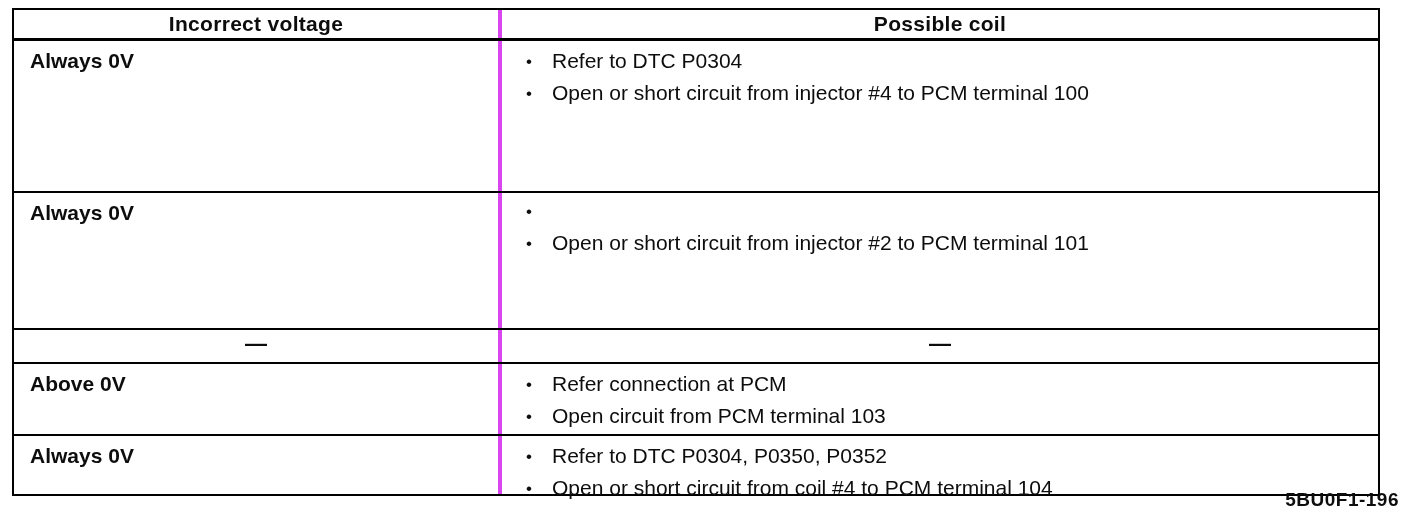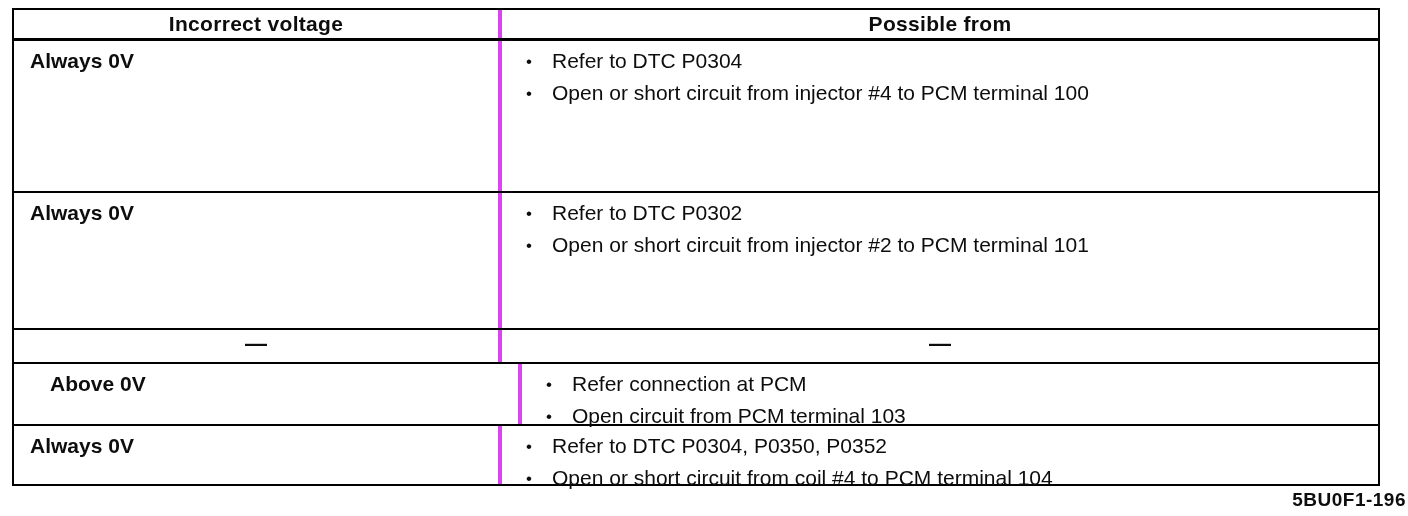--- a/index.html
+++ b/index.html
@@ -33,21 +33,21 @@
     border-bottom: 2px solid #000000;
   }
   .trow:last-child { border-bottom: none; }
   .thead-row {
     height: 31px;
     border-bottom: 3px solid #000000;
   }
   .r1 { height: 152px; }
   .r2 { height: 137px; }
   .r3 { height: 34px; border-bottom: 2px solid #000000; }
-  .r4 { height: 62px; padding-left: 20px; }
+  .r4 { height: 72px; }
   .r5 { height: 58px; }
   .cell {
     box-sizing: border-box;
   }
   .cell.left {
     width: 488px;
     border-right: 4px solid #d946ef;
     flex: 0 0 488px;
   }
   .cell.right { flex: 1 1 auto; }
@@ -85,36 +85,36 @@
     display: flex;
     align-items: center;
     justify-content: center;
     font-size: 22px;
     font-weight: bold;
     padding-bottom: 4px;
   }
   .footer-code {
     position: absolute;
     top: 489px;
-    right: 2px;
+    right: 9px;
     font-size: 19px;
     font-weight: bold;
     letter-spacing: 0.5px;
   }
 </style>
 </head>
 <body>
 
 <div class="page">
 
   <div class="dtable">
 
     <div class="trow thead-row">
       <div class="cell left th">Incorrect voltage</div>
-      <div class="cell right th">Possible from</div>
+      <div class="cell right th">Possible coil</div>
     </div>
 
     <div class="trow r1">
       <div class="cell left">
         <div class="voltage-text">Always 0V</div>
       </div>
       <div class="cell right">
         <div class="cause-list">
           <div class="cause-line">
             <span class="bullet">•</span>
@@ -129,21 +129,20 @@
     </div>
 
     <div class="trow r2">
       <div class="cell left">
         <div class="voltage-text">Always 0V</div>
       </div>
       <div class="cell right">
         <div class="cause-list">
           <div class="cause-line">
             <span class="bullet">•</span>
-            <span>Refer to DTC P0302</span>
           </div>
           <div class="cause-line">
             <span class="bullet">•</span>
             <span>Open or short circuit from injector #2 to PCM terminal 101</span>
           </div>
         </div>
       </div>
     </div>
 
     <div class="trow r3">

